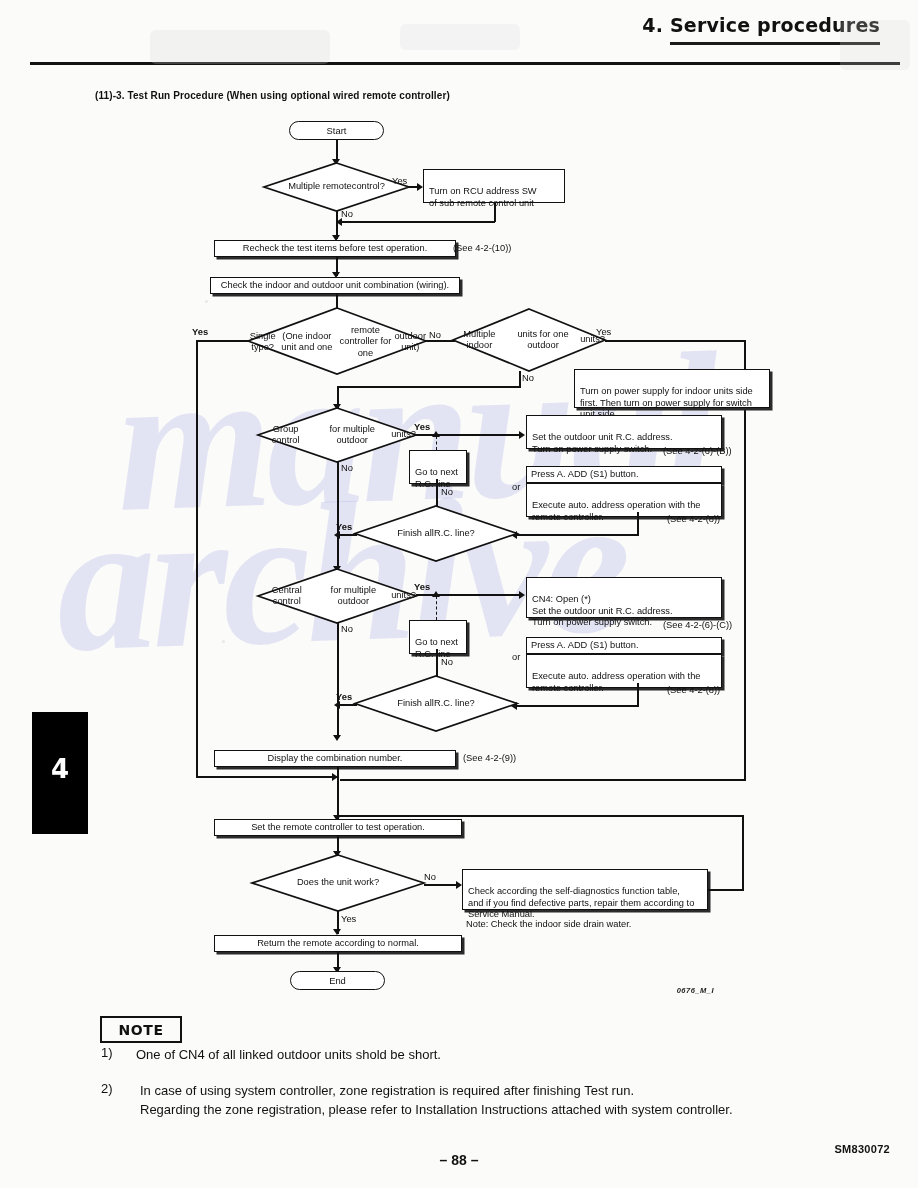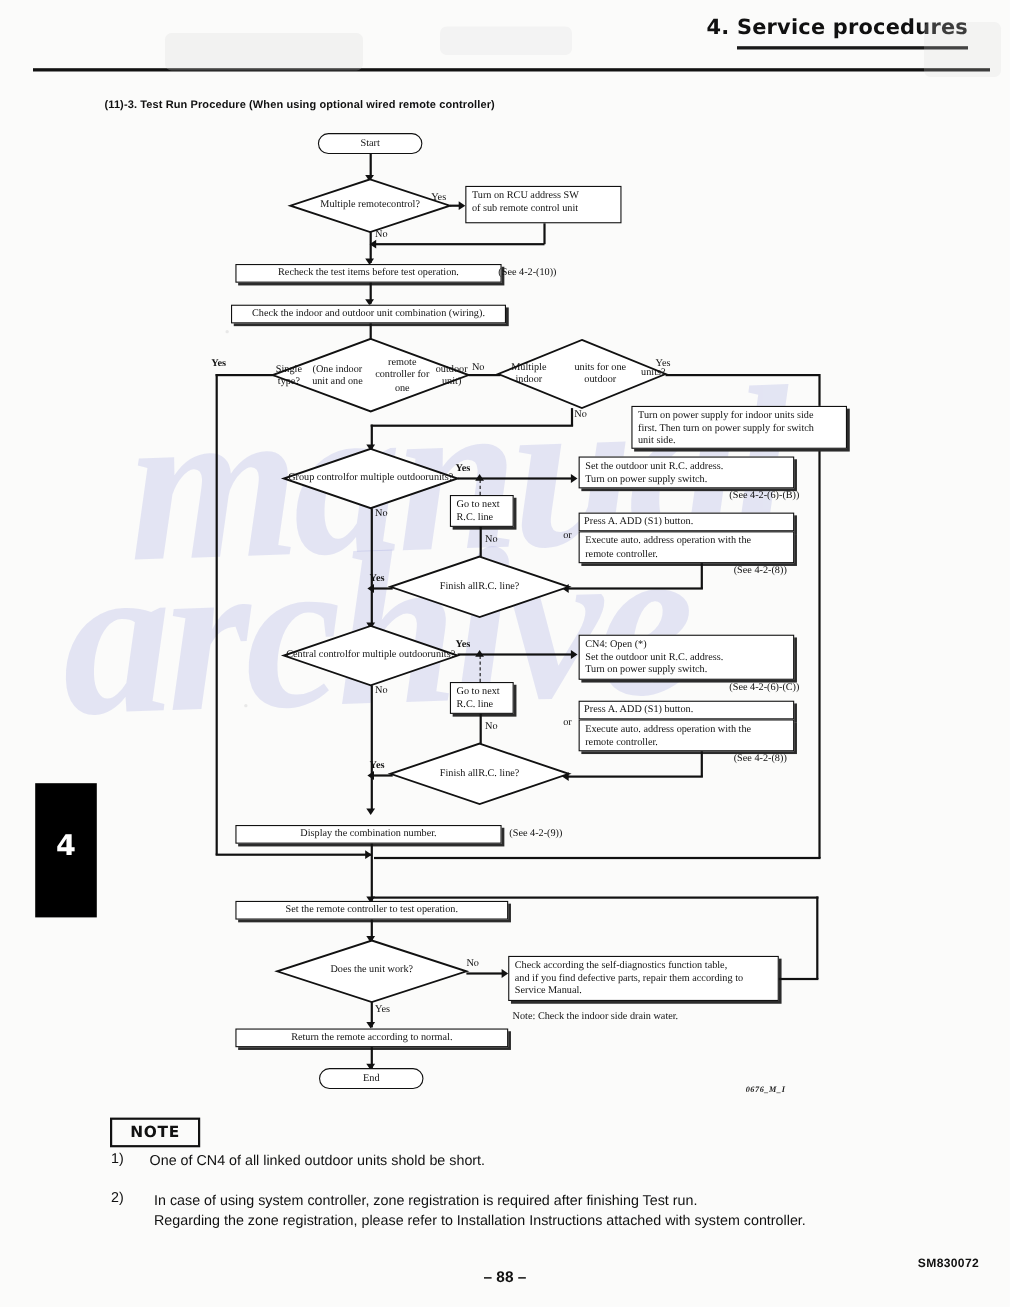--- a/index.html
+++ b/index.html
@@ -40,28 +40,28 @@
   
   .chap-tab{
     position:absolute;left:32px;top:712px;width:56px;height:122px;background:#000;
   }
   .chap-tab span{
     position:absolute;left:0;right:0;top:42px;text-align:center;color:#fff;
     font-size:26px;font-weight:700;font-family:"DejaVu Sans",sans-serif;
   }
 
   
-  .fc{position:absolute;left:0;top:0;width:899px;height:1010px;font-family:Liberation Serif, serif;}
+  .fc{position:absolute;left:0;top:0;width:899px;height:1010px;}
   .box{
     position:absolute;border:1.6px solid #111;background:#fff;
     font-size:9.3px;line-height:11.6px;padding:2px 4px;box-sizing:border-box;
     display:flex;align-items:center;
   }
   .box.ctr{justify-content:center;text-align:center;}
-  .box.col{display:block;padding:3px 5px;}
+  .box.col{display:block;padding:16px 5px;}
   .box.col div{margin:0;}
   .shadow{box-shadow:2.5px 2.5px 0 #2b2b2b;}
 
   .term{
     position:absolute;border:1.7px solid #111;border-radius:16px;background:#fff;
     font-size:9.4px;display:flex;align-items:center;justify-content:center;
     box-sizing:border-box;
   }
 
   .dia{position:absolute;}

